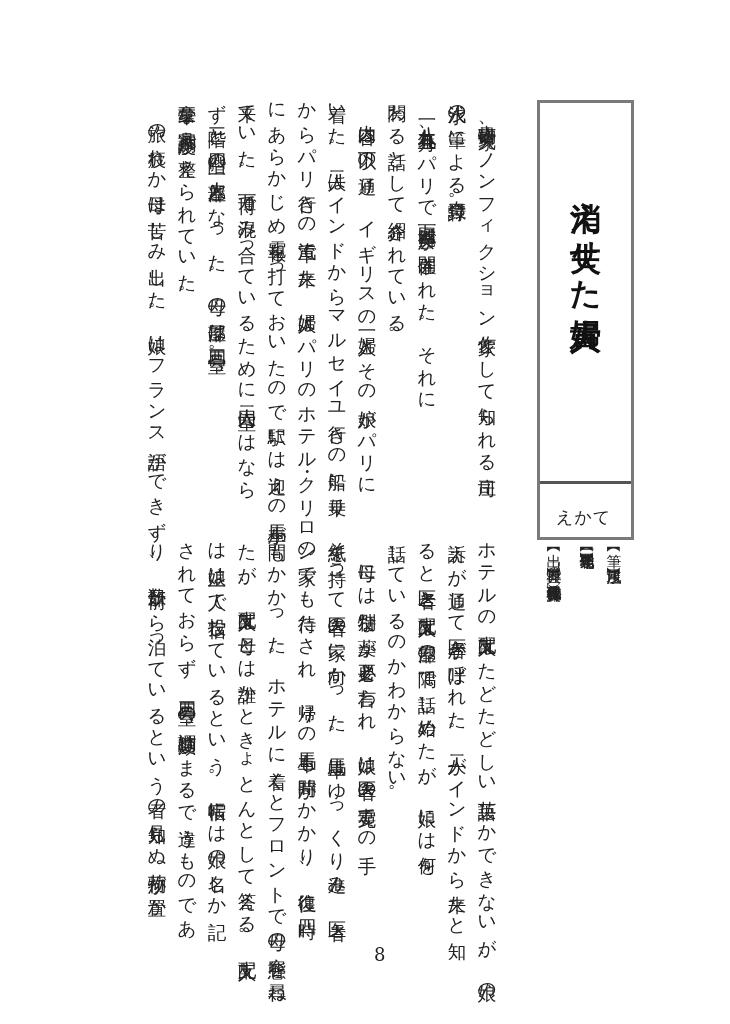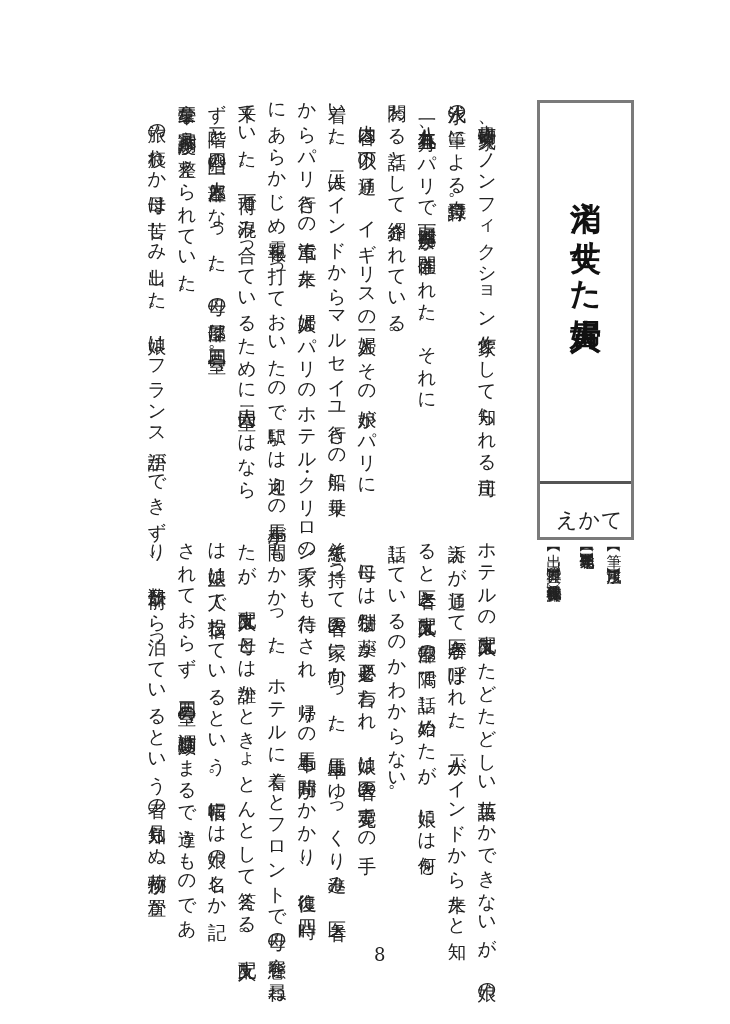--- a/index.html
+++ b/index.html
@@ -21,21 +21,21 @@
     position: absolute; left: 50%; top: 75px; transform: translateX(-50%);
     writing-mode: vertical-rl; font-family: "DejaVu Sans", "Liberation Sans", sans-serif;
     font-size: 31px; font-weight: bold; letter-spacing: 2px; line-height: 1; color: #111;
   }
   .author-cell {
     position: absolute; left: 0; top: 381px; width: 91px; height: 53px;
   }
   .author-text {
     position: absolute; left: 16px; top: 22px;
     font-family: "DejaVu Sans", "Liberation Sans", sans-serif;
-    font-size: 21px; color: #222; letter-spacing: 1px;
+    font-size: 17px; color: #222; letter-spacing: 1px;
   }
 
   .meta-col {
     position: absolute; top: 542px; writing-mode: vertical-rl;
     font-family: "DejaVu Sans", "Liberation Sans", sans-serif;
     font-size: 15px; line-height: 1; color: #222; white-space: nowrap;
   }
   .meta-label { letter-spacing: 0; }
 
   .col {

